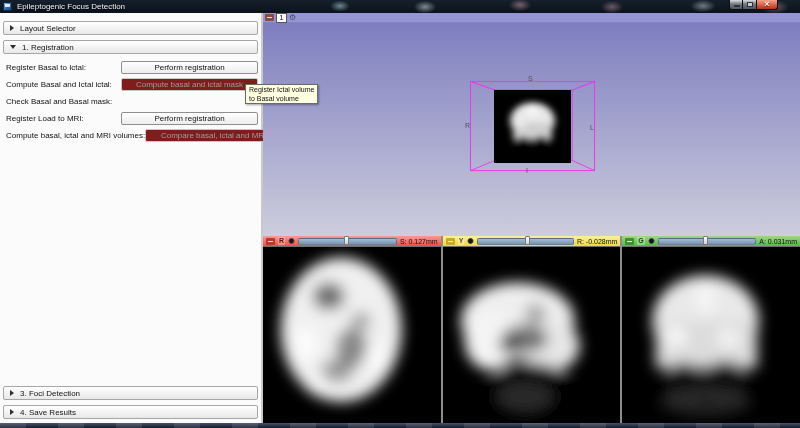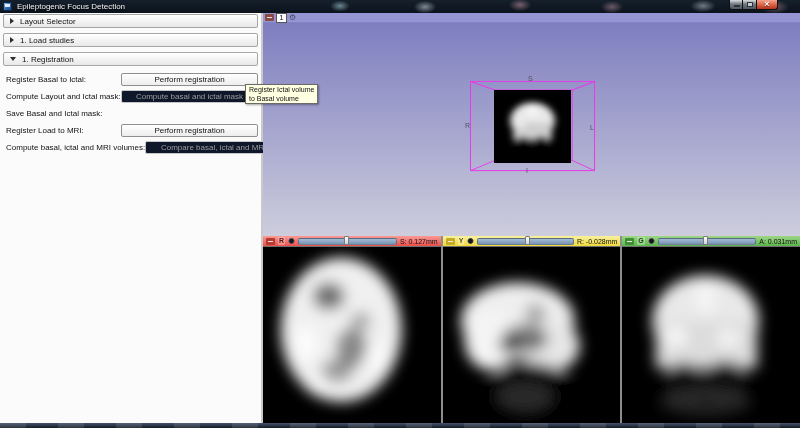--- a/index.html
+++ b/index.html
@@ -34,37 +34,37 @@
   .glyph-max{position:absolute;left:4px;top:2px;width:6px;height:5px;border:1px solid #333;
     box-sizing:border-box;background:rgba(255,255,255,.6);}
   .glyph-close{position:absolute;left:0;right:0;top:-1px;text-align:center;color:#fff;
     font-size:9px;font-weight:bold;text-shadow:0 1px 1px #601000;}
 
   
   .content{position:absolute;top:13px;left:0;right:0;bottom:5px;display:flex;}
 
   
   .left-panel{width:263px;background:#fbfbfb;border-right:2px solid #c9c9c9;
-    box-sizing:border-box;display:flex;flex-direction:column;padding-top:0;}
+    box-sizing:border-box;display:flex;flex-direction:column;padding-top:7px;}
   .section-btn{margin:1px 3px 4px 3px;height:14px;box-sizing:border-box;
     border:1px solid #a6a6a6;border-radius:2px;
     background:linear-gradient(#ffffff,#f2f2f2 55%,#e8e8e8);
     display:flex;align-items:center;gap:6px;padding-left:6px;
     font-size:8px;color:#111;flex:none;}
   .tri-right{width:0;height:0;border-left:4px solid #2e2e2e;
     border-top:3px solid transparent;border-bottom:3px solid transparent;flex:none;}
   .tri-down{width:0;height:0;border-top:4px solid #2e2e2e;
     border-left:3px solid transparent;border-right:3px solid transparent;flex:none;}
   .reg-form{padding:3px 3px 0 3px;flex:none;}
   .form-row{display:flex;align-items:center;height:13px;margin-bottom:4px;}
   .form-label{flex:1;font-size:8px;color:#111;padding-left:3px;white-space:nowrap;}
   .form-btn{width:137px;height:13px;box-sizing:border-box;font-size:8px;line-height:11px;
     font-family:"Liberation Sans",sans-serif;border:1px solid #8f8f8f;border-radius:2px;
     background:linear-gradient(#ffffff,#ededed);color:#111;padding:0;flex:none;}
-  .form-btn.disabled{background:#0f172a;color:#9d9d9d;border-color:#c6c6c6;}
+  .form-btn.disabled{background:#7f1d1d;color:#9d9d9d;border-color:#c6c6c6;}
   .panel-spacer{flex:1;}
 
   
   .tooltip{position:absolute;left:245px;top:84px;z-index:50;background:#ffffe1;
     border:1px solid #6a6a6a;box-shadow:1px 1px 2px rgba(0,0,0,.35);
     font-size:7px;line-height:9px;color:#111;padding:0 3px;white-space:nowrap;}
 
   
   .views{flex:1;display:flex;flex-direction:column;min-width:0;}
 
@@ -157,55 +157,59 @@
 
   <div class="content">
 
     <div class="left-panel">
 
       <div class="section-btn">
         <span class="tri-right"></span>
         <span>Layout Selector</span>
       </div>
 
-      <div class="section-btn">
-        <span class="tri-right"></span>
-        <span>1. Load studies</span>
-      </div>
 
       <div class="section-btn">
         <span class="tri-down"></span>
         <span>1. Registration</span>
       </div>
 
       <div class="reg-form">
         <div class="form-row">
           <span class="form-label">Register Basal to Ictal:</span>
           <button class="form-btn">Perform registration</button>
         </div>
         <div class="form-row">
-          <span class="form-label">Compute Layout and Ictal mask:</span>
+          <span class="form-label">Compute Basal and Ictal ictal:</span>
           <button class="form-btn disabled">Compute basal and ictal mask</button>
         </div>
         <div class="form-row">
-          <span class="form-label">Save Basal and Ictal mask:</span>
+          <span class="form-label">Check Basal and Basal mask:</span>
         </div>
         <div class="form-row">
           <span class="form-label">Register Load to MRI:</span>
           <button class="form-btn">Perform registration</button>
         </div>
         <div class="form-row">
           <span class="form-label">Compute basal, ictal and MRI volumes:</span>
           <button class="form-btn disabled">Compare basal, ictal and MRI</button>
         </div>
       </div>
 
       <div class="panel-spacer"></div>
 
-
+      <div class="section-btn">
+        <span class="tri-right"></span>
+        <span>3. Foci Detection</span>
+      </div>
+
+      <div class="section-btn">
+        <span class="tri-right"></span>
+        <span>4. Save Results</span>
+      </div>
 
     </div>
 
     <div class="views">
 
       <div class="view3d">
         <div class="view3d-bar">
           <span class="bar-pin maroon"></span>
           <span class="view-label-box">1</span>
           <span class="gear-icon"></span>

